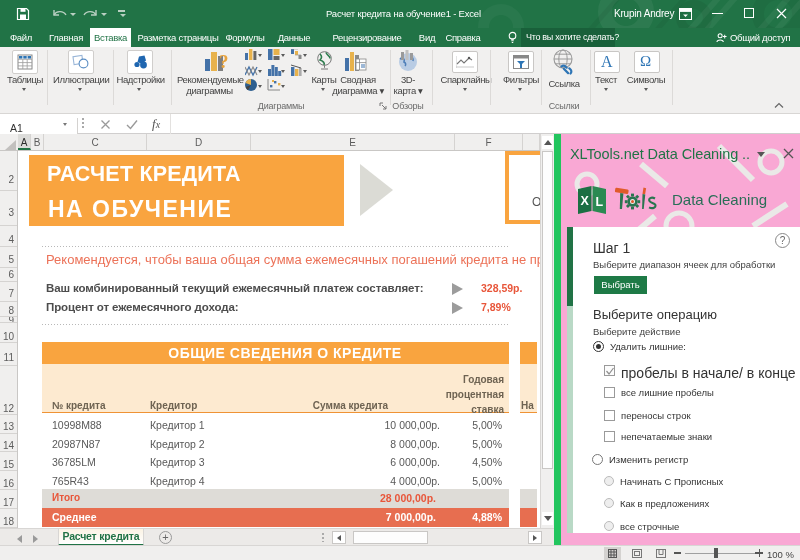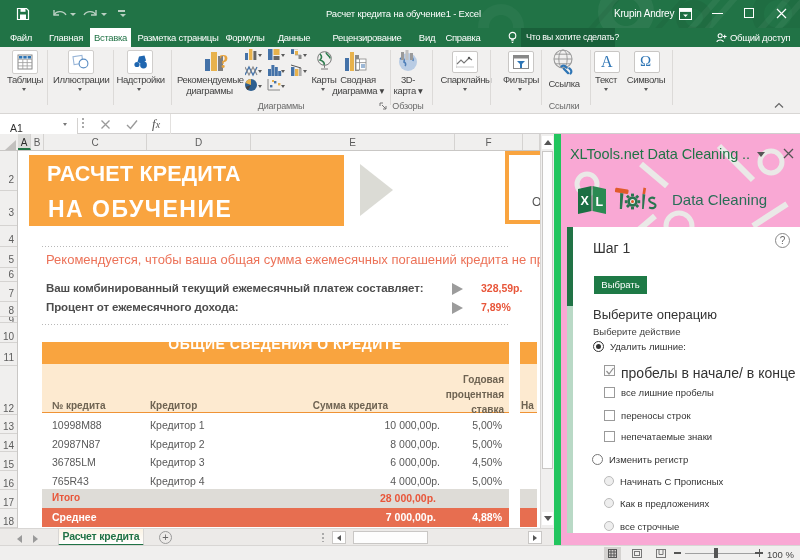--- a/index.html
+++ b/index.html
@@ -346,21 +346,21 @@
   <div class="abs" style="left:46px; top:118px; width:494px; height:16px; overflow:hidden; color:#ec7258; font-size:13px; white-space:nowrap;">Рекомендуется, чтобы ваша общая сумма ежемесячных погашений кредита не прев</div>
 
   <div class="abs" style="left:46px; top:148px; color:#4d4d4d; font-weight:bold; font-size:11.5px; letter-spacing:-0.1px;">Ваш комбинированный текущий ежемесячный платеж составляет:</div>
   <div class="abs" style="left:452px; top:149px; width:0; height:0; border-top:6px solid transparent; border-bottom:6px solid transparent; border-left:11px solid #9c9c9c;"></div>
   <div class="abs" style="left:481px; top:148px; color:#e8563a; font-weight:bold; font-size:10.5px;">328,59р.</div>
   <div class="abs" style="left:46px; top:167px; color:#4d4d4d; font-weight:bold; font-size:11.5px; letter-spacing:-0.1px;">Процент от ежемесячного дохода:</div>
   <div class="abs" style="left:452px; top:168px; width:0; height:0; border-top:6px solid transparent; border-bottom:6px solid transparent; border-left:11px solid #9c9c9c;"></div>
   <div class="abs" style="left:481px; top:167px; color:#e8563a; font-weight:bold; font-size:10.5px;">7,89%</div>
 
   <div class="abs" style="left:42px; top:208px; width:467px; height:22px; background:#f9a43f;"></div>
-  <div class="abs" style="left:42px; top:199px; width:486px; height:22px; color:#fff; font-weight:bold; font-size:14px; text-align:center; line-height:22px; letter-spacing:0.5px;">ОБЩИЕ СВЕДЕНИЯ О КРЕДИТЕ</div>
+  <div class="abs" style="left:42px; top:208px; width:486px; height:22px; color:#fff; font-weight:bold; font-size:14px; text-align:center; line-height:22px; letter-spacing:0.5px;">ОБЩИЕ СВЕДЕНИЯ О КРЕДИТЕ</div>
   <div class="abs" style="left:520px; top:208px; width:17px; height:22px; background:#f9a43f;"></div>
 
   <div class="abs" style="left:42px; top:230px; width:467px; height:49px; background:#fdead0; border-bottom:1px solid #ef9335;"></div>
   <div class="abs" style="left:520px; top:230px; width:17px; height:49px; background:#fdead0; border-bottom:1px solid #ef9335;"></div>
   <div class="abs" style="left:52px; top:266px; color:#6e6352; font-weight:bold; font-size:10px;">№ кредита</div>
   <div class="abs" style="left:150px; top:266px; color:#6e6352; font-weight:bold; font-size:10px;">Кредитор</div>
   <div class="abs" style="left:251px; top:266px; width:199px; text-align:center; color:#6e6352; font-weight:bold; font-size:10px;">Сумма кредита</div>
   <div class="abs" style="left:380px; top:238px; width:124px; text-align:right; color:#6e6352; font-weight:bold; font-size:10px; line-height:15px;">Годовая<br>процентная<br>ставка</div>
   <div class="abs" style="left:521px; top:266px; color:#6e6352; font-weight:bold; font-size:10px;">На</div>
 
@@ -478,20 +478,21 @@
     </g>
   </svg>
   <div class="abs" style="left:111px; top:57px; font-size:15px; color:#2a6e57;">Data Cleaning</div>
 
   <div class="abs" style="left:6px; top:93px; width:237px; height:306px; background:#fff;"></div>
   <div class="abs" style="left:6px; top:93px; width:6px; height:79px; background:#20704442;"></div>
   <div class="abs" style="left:6px; top:93px; width:6px; height:79px; background:#217346;"></div>
   <div class="abs" style="left:6px; top:172px; width:6px; height:227px; background:#b9d9c6;"></div>
   <div class="abs" style="left:32px; top:106px; font-size:14px; color:#333;">Шаг 1</div>
   <div class="abs" style="left:214px; top:99px; width:15px; height:15px; border:1.3px solid #888; border-radius:50%; font-size:10px; color:#666; text-align:center; line-height:14px;">?</div>
+  <div class="abs" style="left:32px; top:125px; font-size:9.5px; color:#404040;">Выберите диапазон ячеек для обработки</div>
   <div class="abs" style="left:33px; top:142px; width:53px; height:18px; background:#1e7a46; color:#fff; font-size:9.5px; text-align:center; line-height:18px;">Выбрать</div>
   <div class="abs" style="left:32px; top:173px; font-size:13px; color:#333;">Выберите операцию</div>
   <div class="abs" style="left:32px; top:192px; font-size:9.5px; color:#404040;">Выберите действие</div>
 
   <div class="abs" style="left:32px; top:207px; width:11px; height:11px; border:1px solid #333; border-radius:50%; background:#fff;"></div>
   <div class="abs" style="left:35px; top:210px; width:5px; height:5px; border-radius:50%; background:#333;"></div>
   <div class="abs" style="left:49px; top:207px; font-size:9.5px; color:#333;">Удалить лишние:</div>
 
   <div class="abs" style="left:43px; top:231px; width:11px; height:11px; border:1px solid #9a9a9a; background:#fcfcfc;"></div>
   <svg class="abs" style="left:44px; top:232px;" width="10" height="10" viewBox="0 0 10 10">

